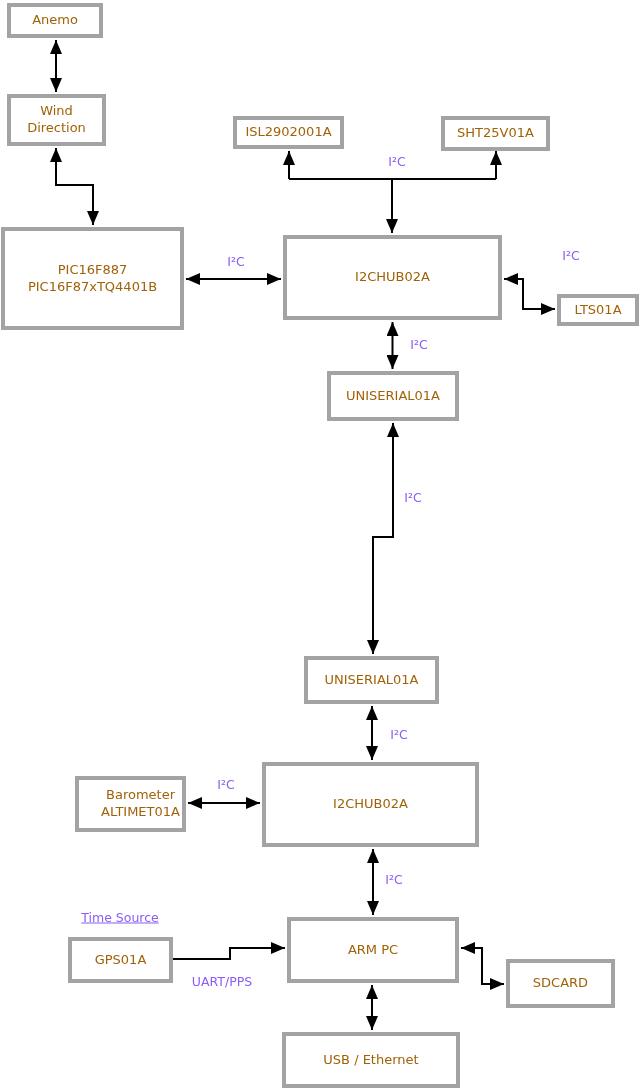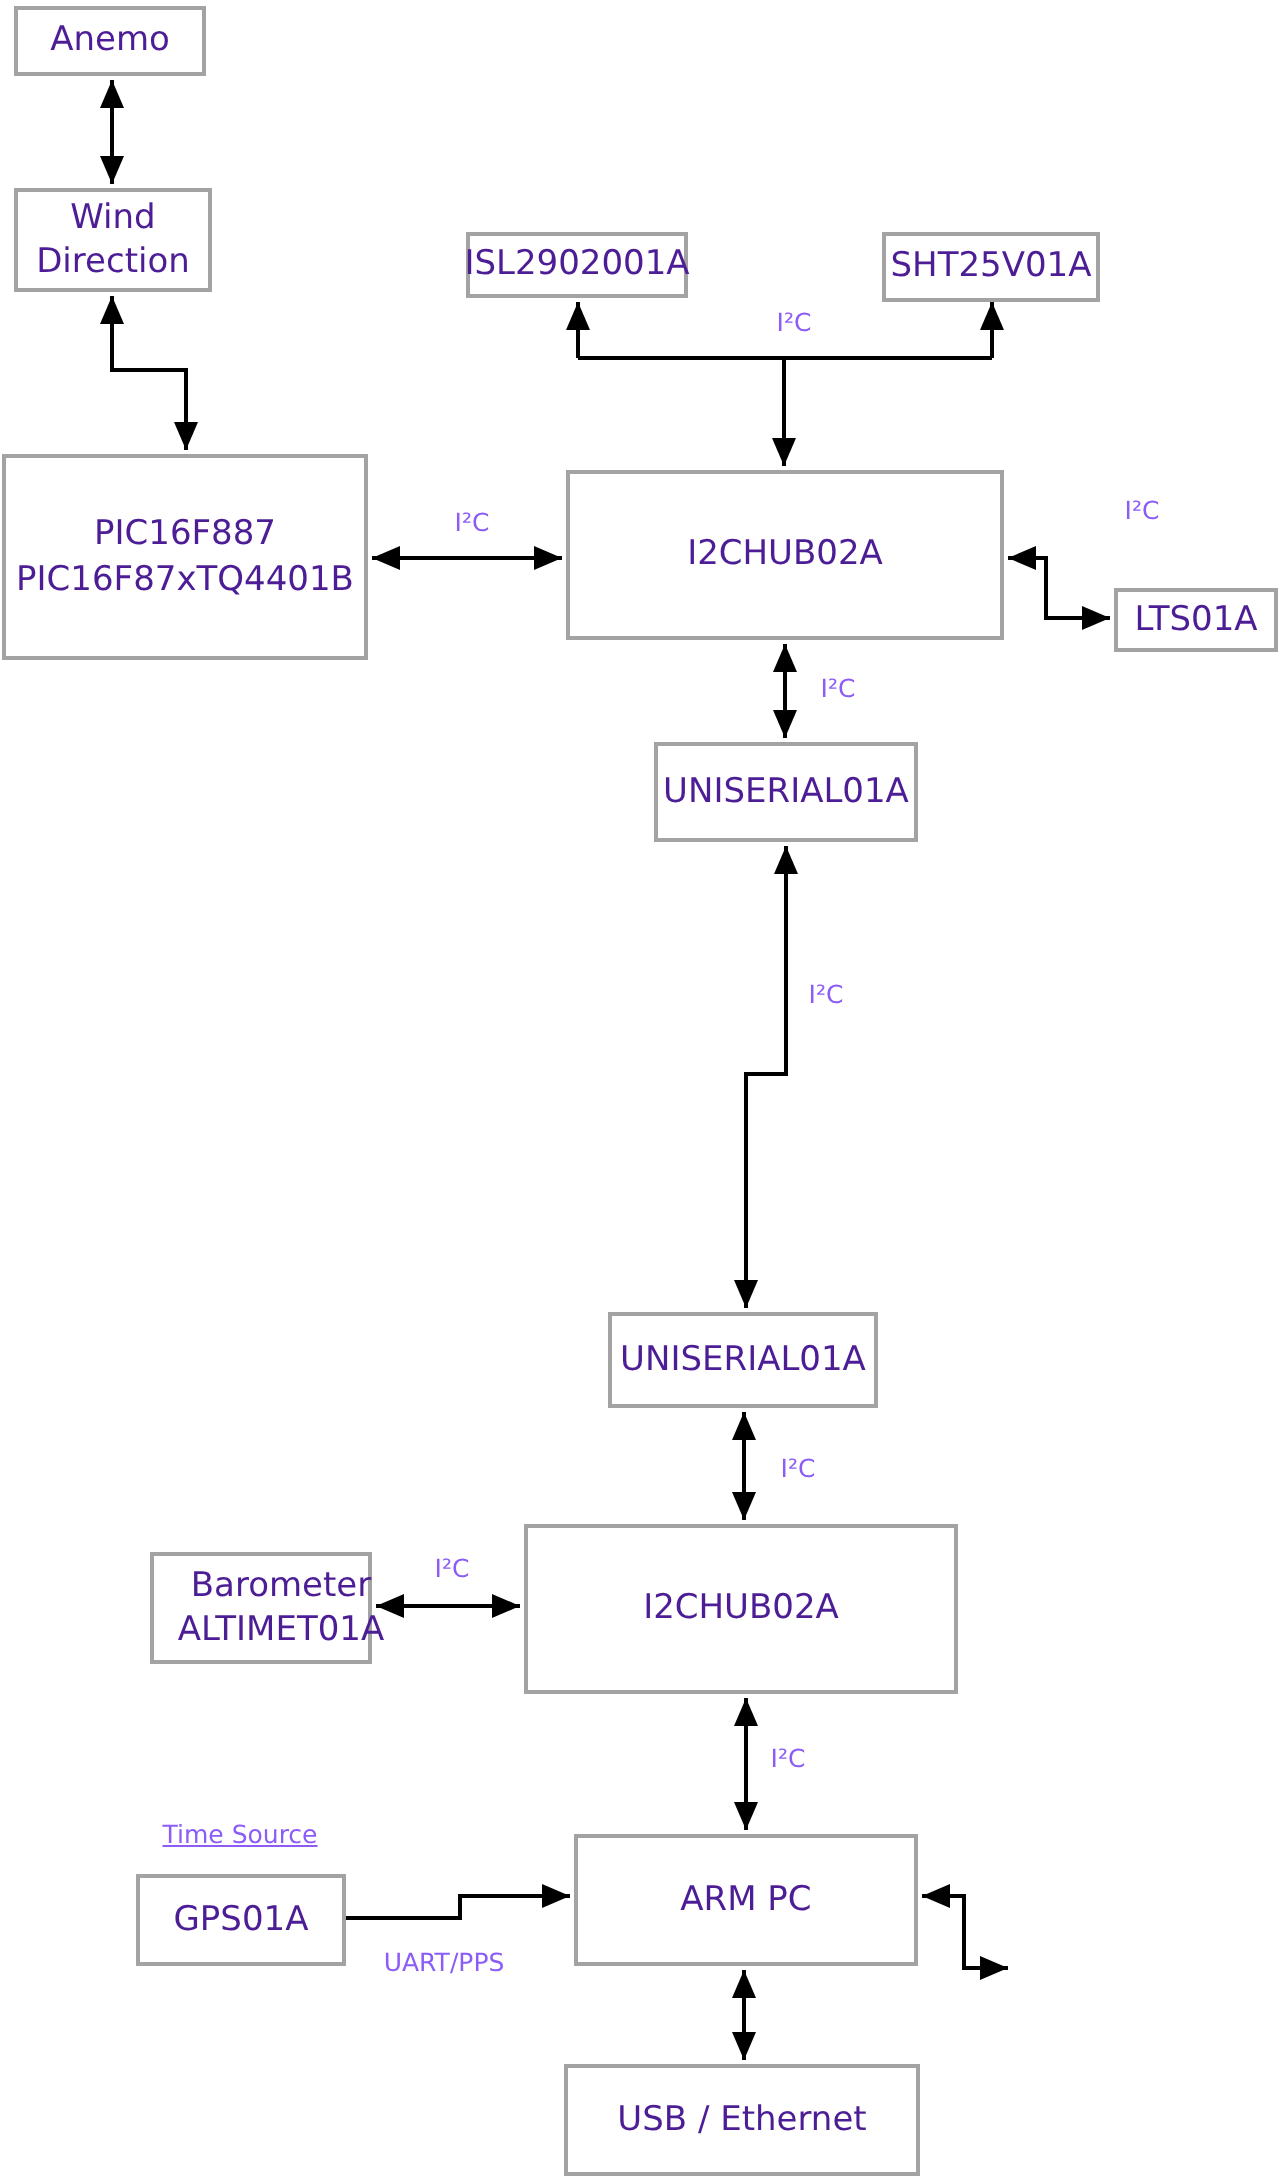--- a/index.html
+++ b/index.html
@@ -17,30 +17,30 @@
   }
   #wires {
     position: absolute;
     left: 0;
     top: 0;
     z-index: 1;
   }
   .node {
     position: absolute;
     box-sizing: border-box;
-    border: 2px solid #a3a3a3;
+    border: 4px solid #a3a3a3;
     background: #ffffff;
     display: flex;
     align-items: center;
     justify-content: center;
     text-align: center;
     white-space: pre-line;
-    font-size: 17px;
+    font-size: 13px;
     line-height: 1.3;
-    color: #4c1d95;
+    color: #a16207;
     z-index: 2;
   }
   .edge-label {
     position: absolute;
     transform: translate(-50%, -50%);
     font-size: 12.5px;
     color: #8b5cf6;
     white-space: nowrap;
     z-index: 3;
   }
@@ -128,20 +128,21 @@
   <div class="node n-sht">SHT25V01A</div>
   <div class="node n-hub1">I2CHUB02A</div>
   <div class="node n-lts">LTS01A</div>
   <div class="node n-uniserial1">UNISERIAL01A</div>
   <div class="node n-uniserial2">UNISERIAL01A</div>
   <div class="node n-hub2">I2CHUB02A</div>
   <div class="node n-barometer">Barometer
 ALTIMET01A</div>
   <div class="node n-armpc">ARM PC</div>
   <div class="node n-gps">GPS01A</div>
+  <div class="node n-sdcard">SDCARD</div>
   <div class="node n-usb">USB / Ethernet</div>
 
   <span class="edge-label el-pic-hub1">I²C</span>
   <span class="edge-label el-sensor-bus">I²C</span>
   <span class="edge-label el-hub1-lts">I²C</span>
   <span class="edge-label el-hub1-uni1">I²C</span>
   <span class="edge-label el-uni-link">I²C</span>
   <span class="edge-label el-uni2-hub2">I²C</span>
   <span class="edge-label el-baro-hub2">I²C</span>
   <span class="edge-label el-hub2-armpc">I²C</span>

